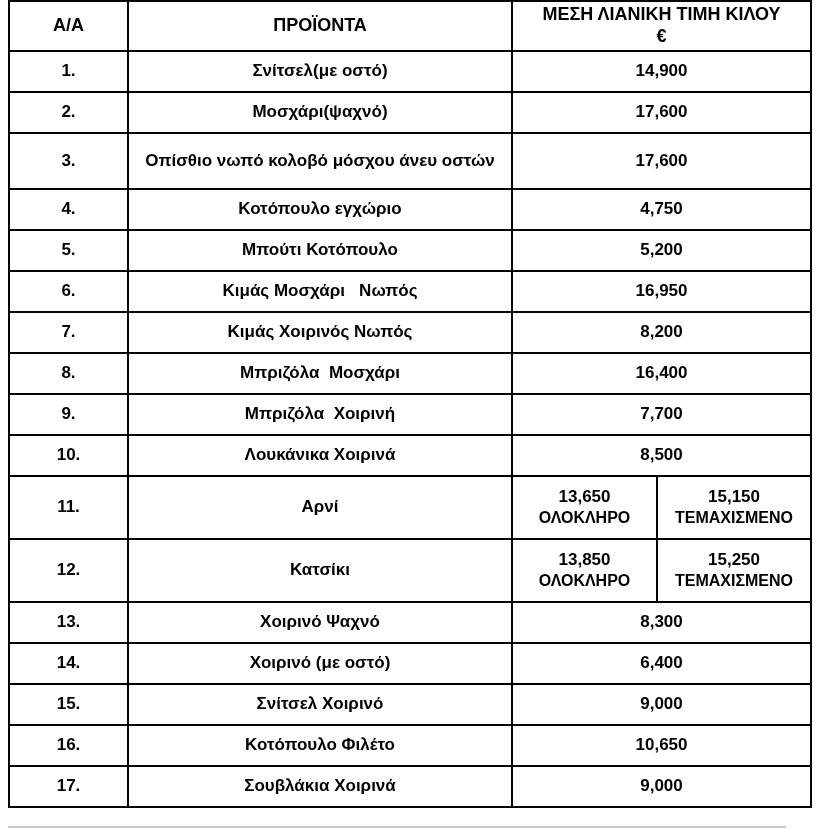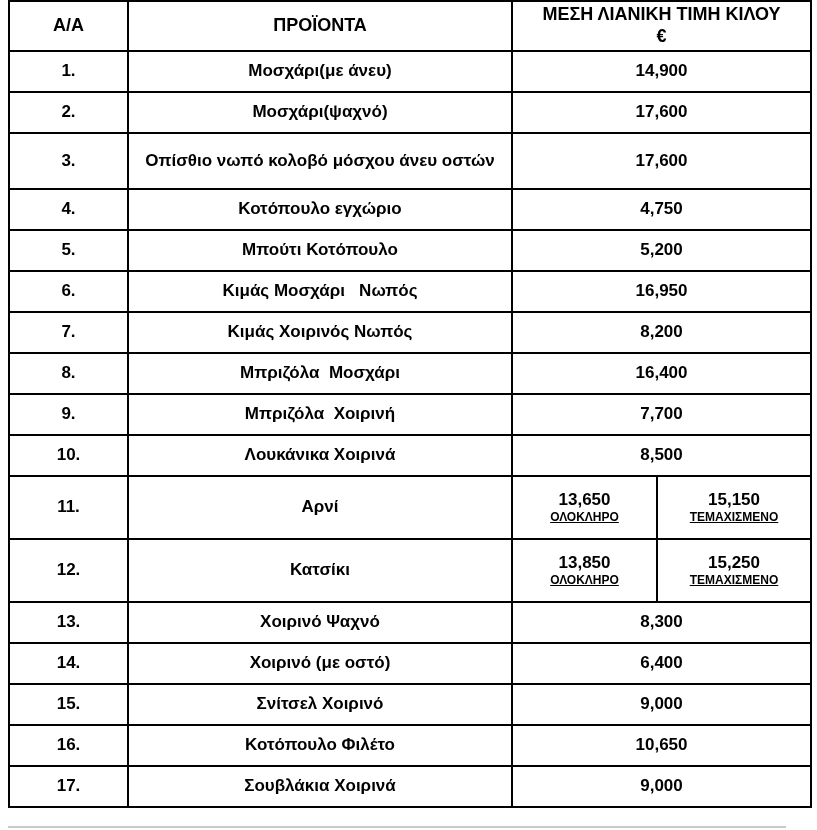--- a/index.html
+++ b/index.html
@@ -51,21 +51,21 @@
   tr.row-split  { height: 63px; }
 
   td.cell-product { white-space: pre-wrap; }
 
   td.cell-split {
     font-size: 16px;
     line-height: 1.22;
     padding: 2px 2px;
   }
   .split-price { font-size: 17px; }
-  .split-label { font-size: 12px; text-decoration: underline; }
+  .split-label { font-size: 16px; }
 
   .cutoff-line {
     position: absolute;
     left: 8px;
     top: 826px;
     width: 778px;
     height: 2px;
     background: #c9c9c9;
   }
 </style>
@@ -85,21 +85,21 @@
       <th>ΠΡΟΪΟΝΤΑ</th>
       <th colspan="2">
         <div>ΜΕΣΗ ΛΙΑΝΙΚΗ ΤΙΜΗ ΚΙΛΟΥ</div>
         <div>€</div>
       </th>
     </tr>
   </thead>
   <tbody>
     <tr class="row-normal">
       <td class="cell-num">1.</td>
-      <td class="cell-product">Μοσχάρι(με άνευ)</td>
+      <td class="cell-product">Σνίτσελ(με οστό)</td>
       <td class="cell-price" colspan="2">14,900</td>
     </tr>
     <tr class="row-normal">
       <td class="cell-num">2.</td>
       <td class="cell-product">Μοσχάρι(ψαχνό)</td>
       <td class="cell-price" colspan="2">17,600</td>
     </tr>
     <tr class="row-tall">
       <td class="cell-num">3.</td>
       <td class="cell-product">Οπίσθιο νωπό κολοβό μόσχου άνευ οστών</td>

